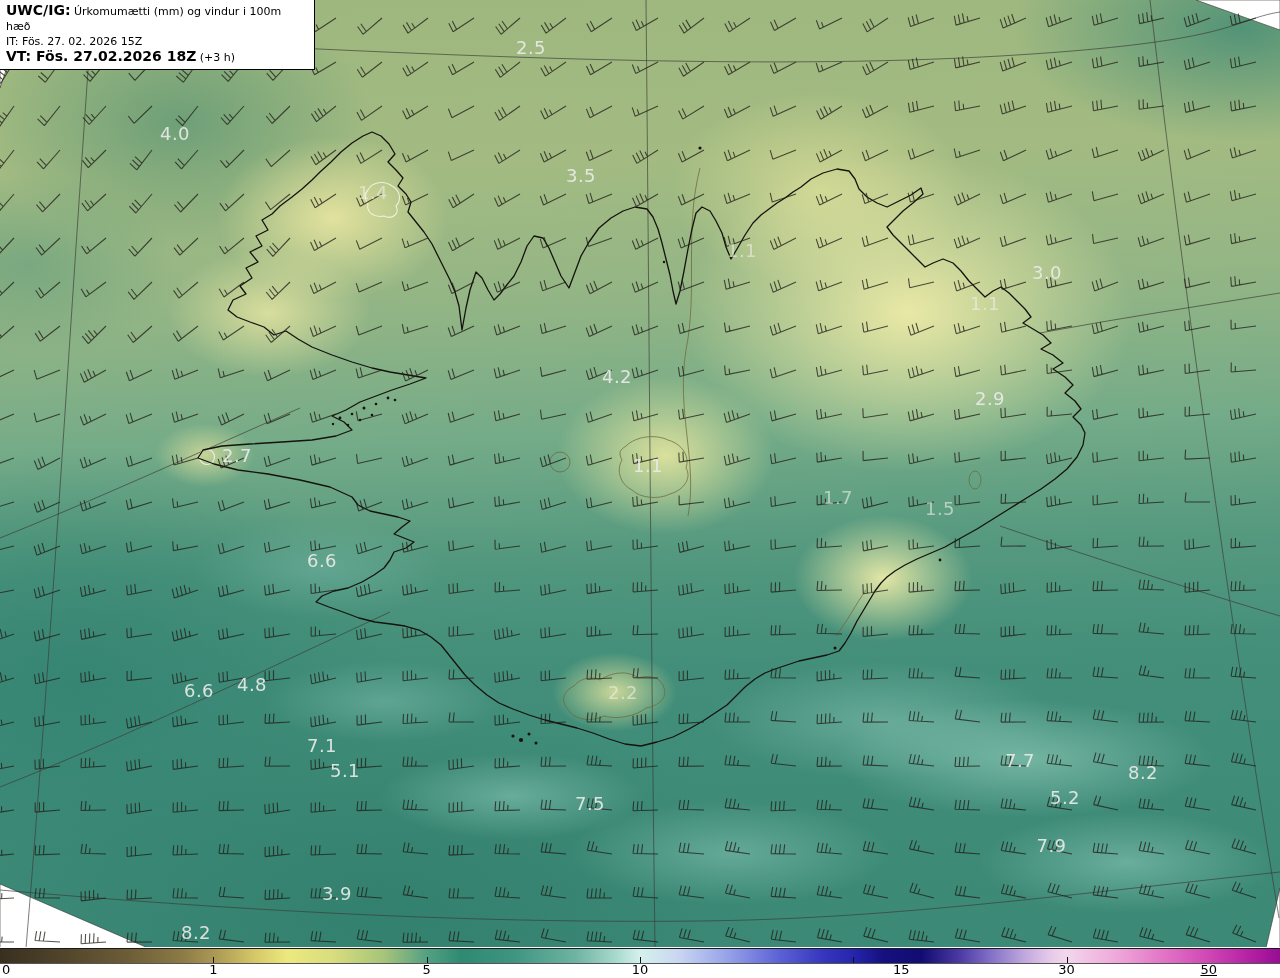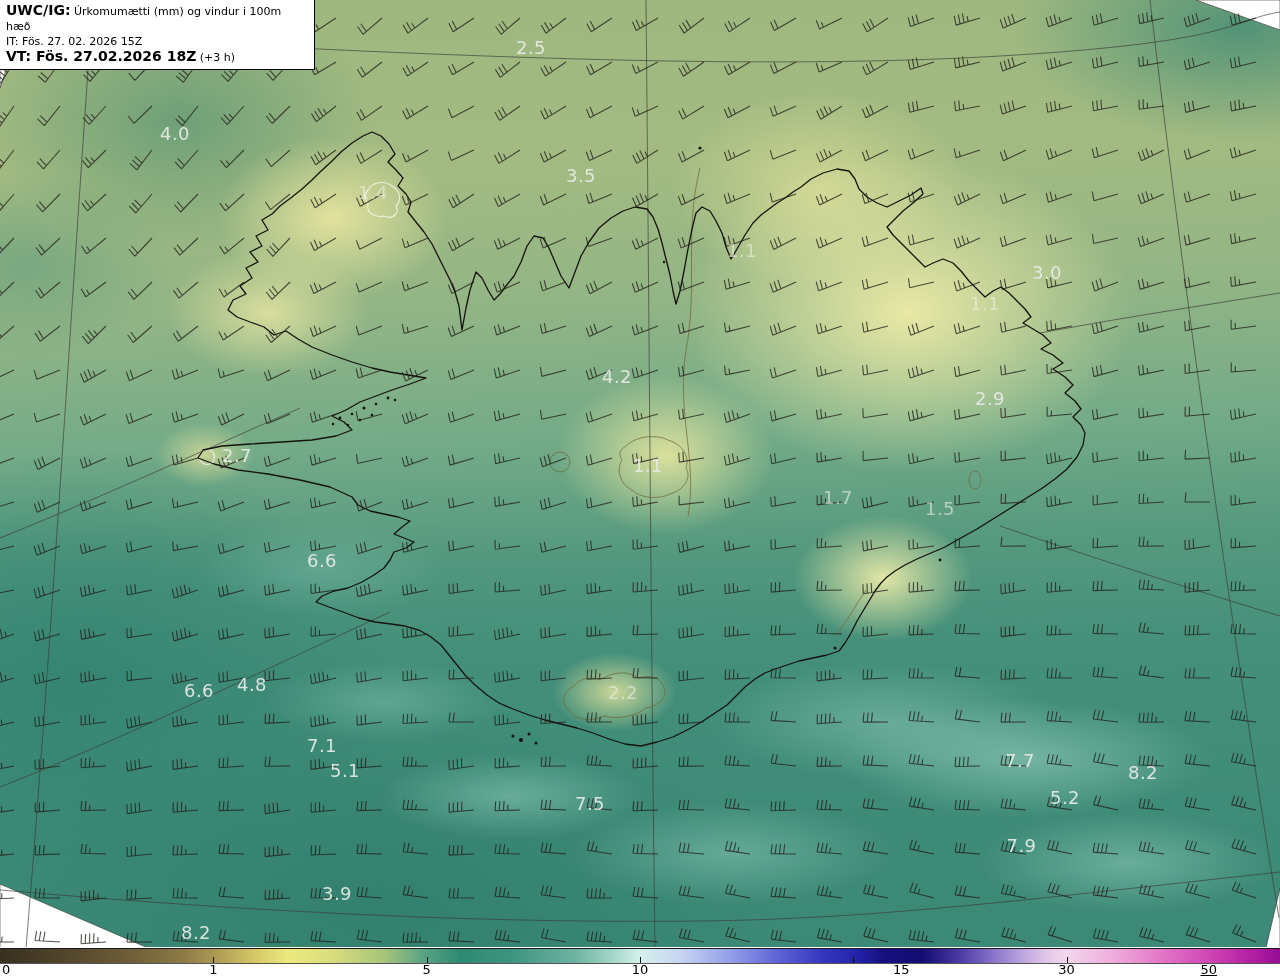--- a/index.html
+++ b/index.html
@@ -148,21 +148,21 @@
       <span style="left: 322px; top: 560px;">6.6</span>
       <span style="left: 252px; top: 684px;">4.8</span>
       <span style="left: 199px; top: 690px;">6.6</span>
       <span class="faint" style="left: 623px; top: 692px;">2.2</span>
       <span style="left: 322px; top: 745px;">7.1</span>
       <span style="left: 345px; top: 770px;">5.1</span>
       <span style="left: 1020px; top: 760px;">7.7</span>
       <span style="left: 1143px; top: 772px;">8.2</span>
       <span style="left: 1065px; top: 797px;">5.2</span>
       <span style="left: 590px; top: 803px;">7.5</span>
-      <span style="left: 1013px; top: 845px; padding-left: 17px;">7.9</span>
+      <span style="left: 1043px; top: 845px; padding-left: 17px;">7.9</span>
       <span style="left: 337px; top: 893px;">3.9</span>
       <span style="left: 196px; top: 932px;">8.2</span>
     </div>
 
   <div class="titlebox">
     <div><b>UWC/IG:</b><span> Úrkomumætti (mm) og vindur i 100m hæð</span></div>
     <div><span>IT: Fös. 27. 02. 2026 15Z</span></div>
     <div><b>VT: Fös. 27.02.2026 18Z</b><span> (+3 h)</span></div>
   </div>
 

